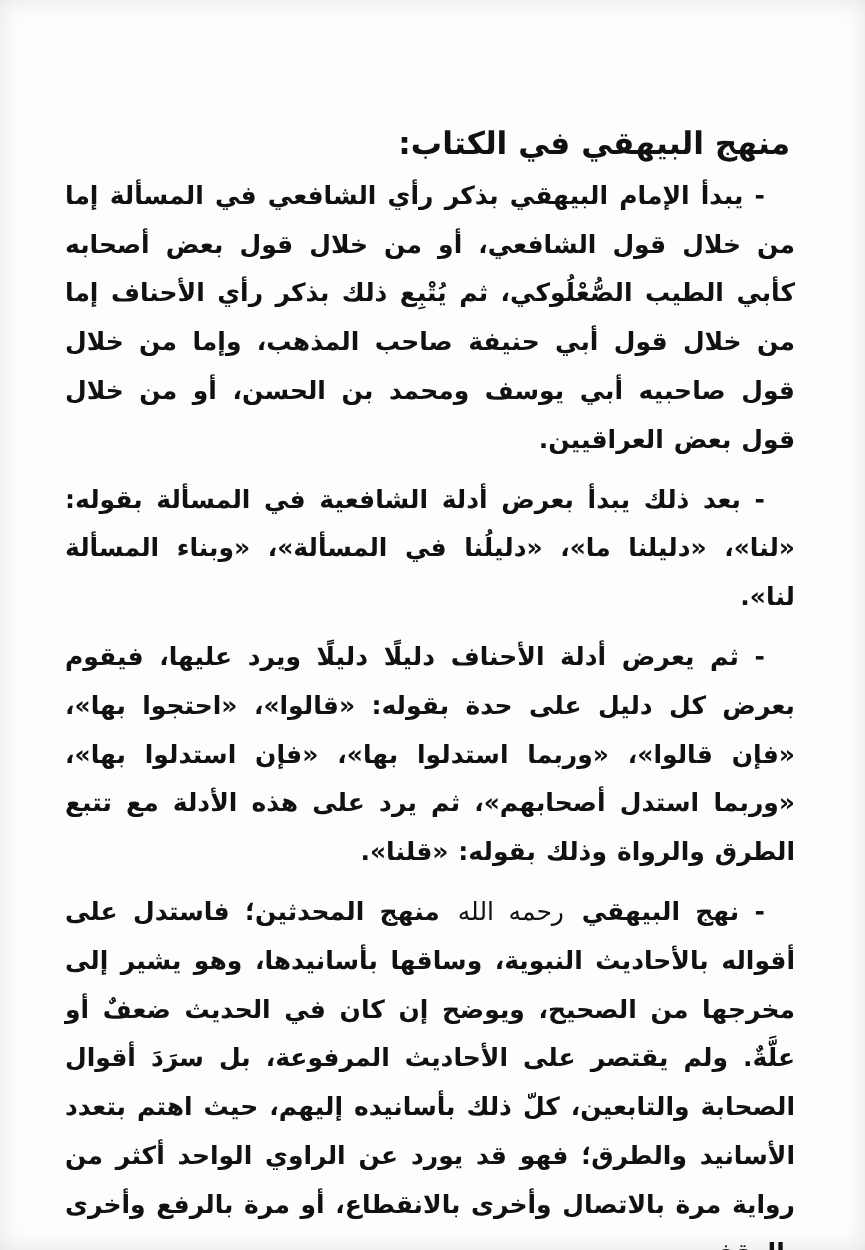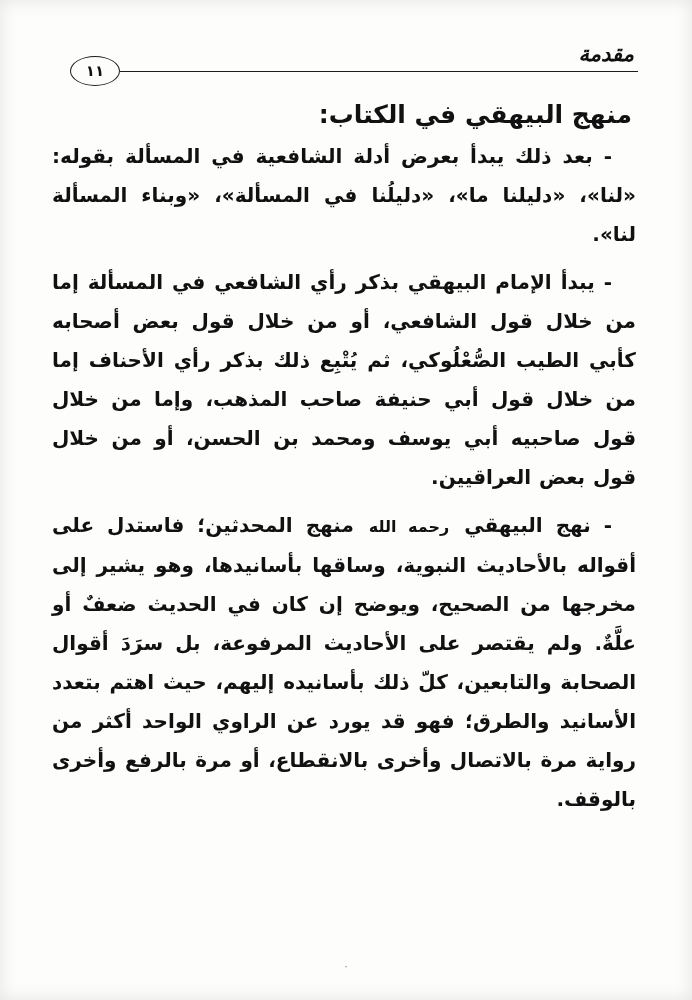--- a/index.html
+++ b/index.html
@@ -79,56 +79,50 @@
   .para {
     margin: 0 0 9px 0;
     font-size: 20px;
     font-weight: 700;
     line-height: 39px;
     text-align: justify;
     text-indent: 24px;
     word-spacing: 1px;
   }
   .honorific {
-    font-size: 16px;
-    font-weight: 700;
+    font-size: 20px;
+    font-weight: 400;
     padding: 0 2px;
     white-space: nowrap;
   }
   
   .footer-mark {
     position: absolute;
     bottom: 28px;
     left: 50%;
     transform: translateX(-50%);
     font-size: 10px;
     color: #777;
   }
 </style>
 </head>
 <body>
 
 <div class="page">
 
-  <header class="page-header">
-    <div class="header-rule"></div>
-    <div class="section-title">مقدمة</div>
-    <div class="page-number-oval">
-      <span>١١</span>
-    </div>
-  </header>
 
   <main class="page-body">
 
     <h1 class="chapter-heading">منهج البيهقي في الكتاب:</h1>
 
+    <p class="para">- يبدأ الإمام البيهقي بذكر رأي الشافعي في المسألة إما من خلال قول الشافعي، أو من خلال قول بعض أصحابه كأبي الطيب الصُّعْلُوكي، ثم يُتْبِع ذلك بذكر رأي الأحناف إما من خلال قول أبي حنيفة صاحب المذهب، وإما من خلال قول صاحبيه أبي يوسف ومحمد بن الحسن، أو من خلال قول بعض العراقيين.</p>
+
     <p class="para">- بعد ذلك يبدأ بعرض أدلة الشافعية في المسألة بقوله: «لنا»، «دليلنا ما»، «دليلُنا في المسألة»، «وبناء المسألة لنا».</p>
 
-    <p class="para">- يبدأ الإمام البيهقي بذكر رأي الشافعي في المسألة إما من خلال قول الشافعي، أو من خلال قول بعض أصحابه كأبي الطيب الصُّعْلُوكي، ثم يُتْبِع ذلك بذكر رأي الأحناف إما من خلال قول أبي حنيفة صاحب المذهب، وإما من خلال قول صاحبيه أبي يوسف ومحمد بن الحسن، أو من خلال قول بعض العراقيين.</p>
-
+    <p class="para">- ثم يعرض أدلة الأحناف دليلًا دليلًا ويرد عليها، فيقوم بعرض كل دليل على حدة بقوله: «قالوا»، «احتجوا بها»، «فإن قالوا»، «وربما استدلوا بها»، «فإن استدلوا بها»، «وربما استدل أصحابهم»، ثم يرد على هذه الأدلة مع تتبع الطرق والرواة وذلك بقوله: «قلنا».</p>
 
     <p class="para">
       <span>- نهج البيهقي </span><span class="honorific">رحمه الله</span><span> منهج المحدثين؛ فاستدل على أقواله بالأحاديث النبوية، وساقها بأسانيدها، وهو يشير إلى مخرجها من الصحيح، ويوضح إن كان في الحديث ضعفٌ أو علَّةٌ. ولم يقتصر على الأحاديث المرفوعة، بل سرَدَ أقوال الصحابة والتابعين، كلّ ذلك بأسانيده إليهم، حيث اهتم بتعدد الأسانيد والطرق؛ فهو قد يورد عن الراوي الواحد أكثر من رواية مرة بالاتصال وأخرى بالانقطاع، أو مرة بالرفع وأخرى بالوقف.</span>
     </p>
 
   </main>
 
   <div class="footer-mark">·</div>
 
 </div>

